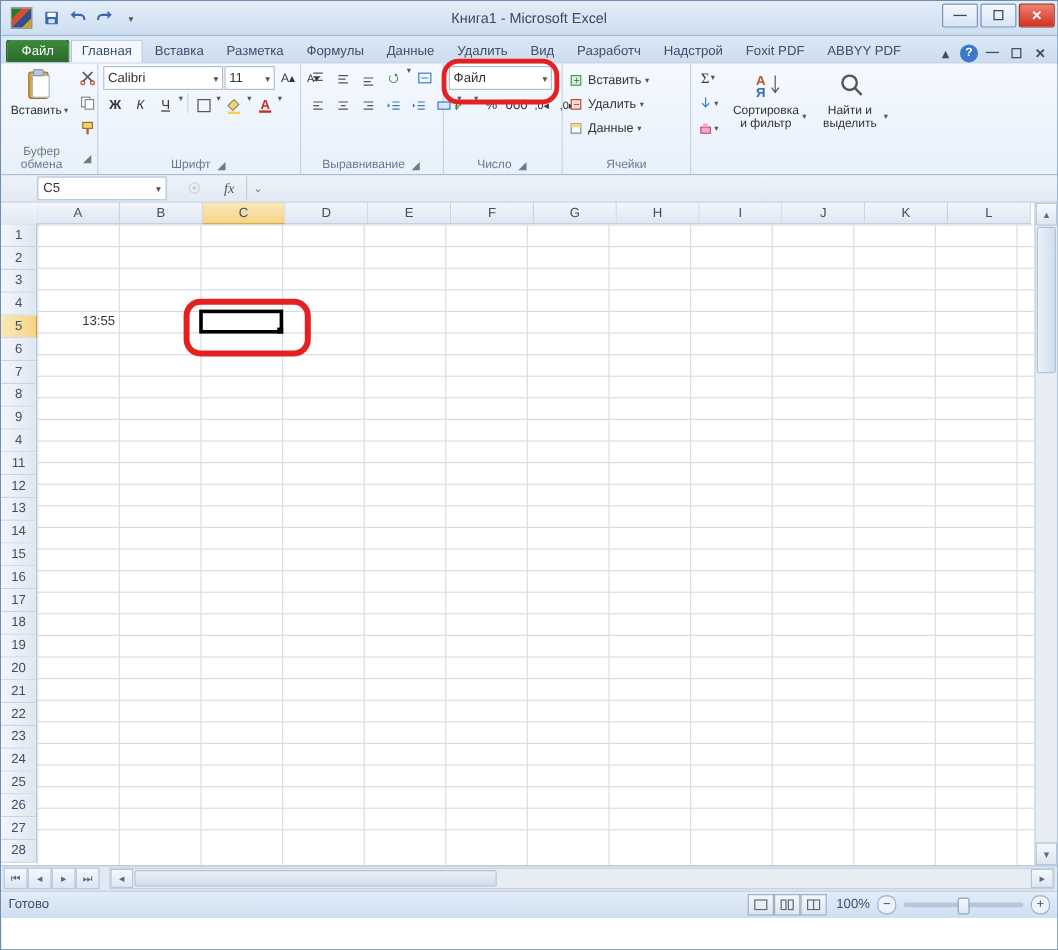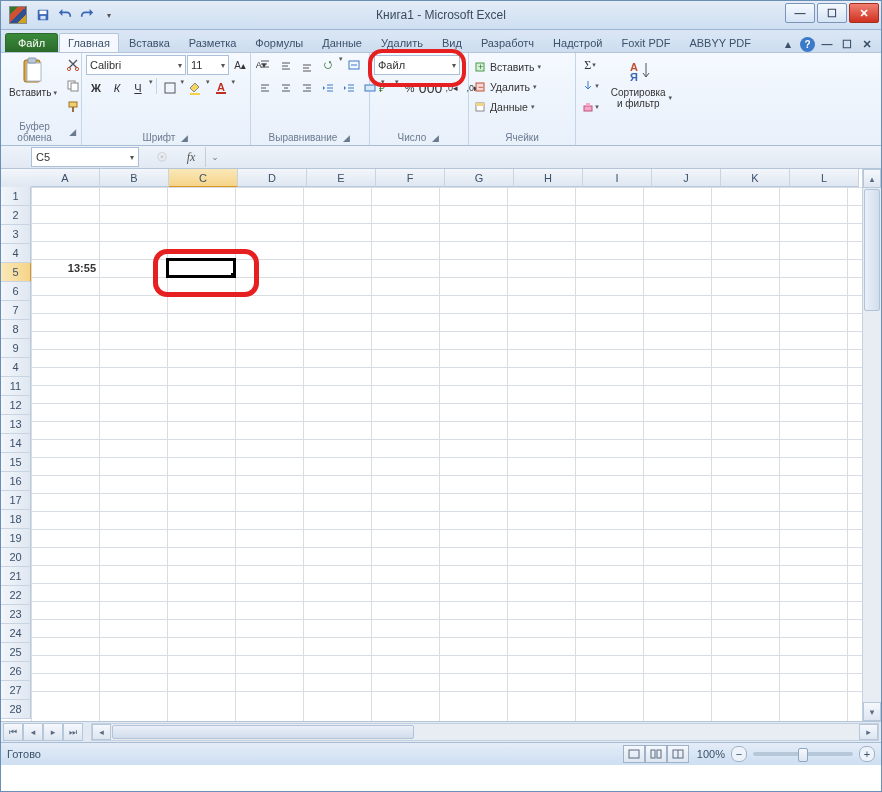--- a/index.html
+++ b/index.html
@@ -341,21 +341,21 @@
           <div class="hl"></div>
         </div>
         <div class="row">
           <div class="smallbtn">
               <svg width="14" height="14">
                 <text x="2" y="11" font-size="10" fill="#3a7a3a">₽</text>
               </svg>
             </div>
             <span class="tri">▾</span>
           <div class="smallbtn" style="font-size:11px">%</div>
-          <div class="smallbtn" style="font-size:14px">000</div>
+          <div class="smallbtn" style="font-size:11px">000</div>
           <div class="smallbtn" style="font-size:9px">,0◂</div>
           <div class="smallbtn" style="font-size:9px">,0▸</div>
         </div>
       </div>
       <div class="rgroup-label">
           <span>Число</span>
           <span class="launcher">◢</span>
         </div>
     </div>
 
@@ -413,20 +413,32 @@
         <div class="bigbtn" style="width:62px">
           <div class="ico">
               <svg width="26" height="24">
                 <text x="2" y="12" font-size="11" fill="#c05030" font-weight="bold">А</text>
                 <text x="2" y="22" font-size="11" fill="#3a66b5" font-weight="bold">Я</text>
                 <path d="M18 4v14M15 14l3 4 3-4" stroke="#555" fill="none"></path>
               </svg>
             </div>
           <div class="lbl">
               <span>Сортировка и фильтр</span>
+              <span class="tri">▾</span>
+            </div>
+        </div>
+        <div class="bigbtn" style="width:58px">
+          <div class="ico">
+              <svg width="26" height="24">
+                <circle cx="10" cy="10" r="6" fill="none" stroke="#555" stroke-width="2"></circle>
+                <line x1="14" y1="14" x2="20" y2="20" stroke="#555" stroke-width="2"></line>
+              </svg>
+            </div>
+          <div class="lbl">
+              <span>Найти и выделить</span>
               <span class="tri">▾</span>
             </div>
         </div>
       </div>
     </div>
   </div>
 
   <div class="namebox-row">
     <div class="namebox">
         <span>C5</span>
@@ -523,21 +535,21 @@
         <div class="gridline-h" style="top: 342px;"></div>
         <div class="gridline-h" style="top: 360px;"></div>
         <div class="gridline-h" style="top: 378px;"></div>
         <div class="gridline-h" style="top: 396px;"></div>
         <div class="gridline-h" style="top: 414px;"></div>
         <div class="gridline-h" style="top: 432px;"></div>
         <div class="gridline-h" style="top: 450px;"></div>
         <div class="gridline-h" style="top: 468px;"></div>
         <div class="gridline-h" style="top: 486px;"></div>
         <div class="gridline-h" style="top: 504px;"></div>
-        <div class="cell right" style="left: 0px; top: 72px; width: 68px; font-weight: bold;">13:55</div>
+        <div class="cell right" style="left: 0px; top: 72px; width: 68px;">13:55</div>
         <div class="cell right" style="left: 136px; top: 72px; width: 68px;">835</div>
         <div class="sel-cell" style="left: 135px; top: 71px; width: 70px; height: 20px;"></div>
         <div class="cell-hl" style="left: 122px; top: 62px; width: 96px; height: 38px;"></div>
       </div>
     <div class="vscroll">
       <div class="sbtn">▴</div>
       <div class="vthumb" style="height:120px"></div>
       <div style="flex:1"></div>
       <div class="sbtn">▾</div>
     </div>

